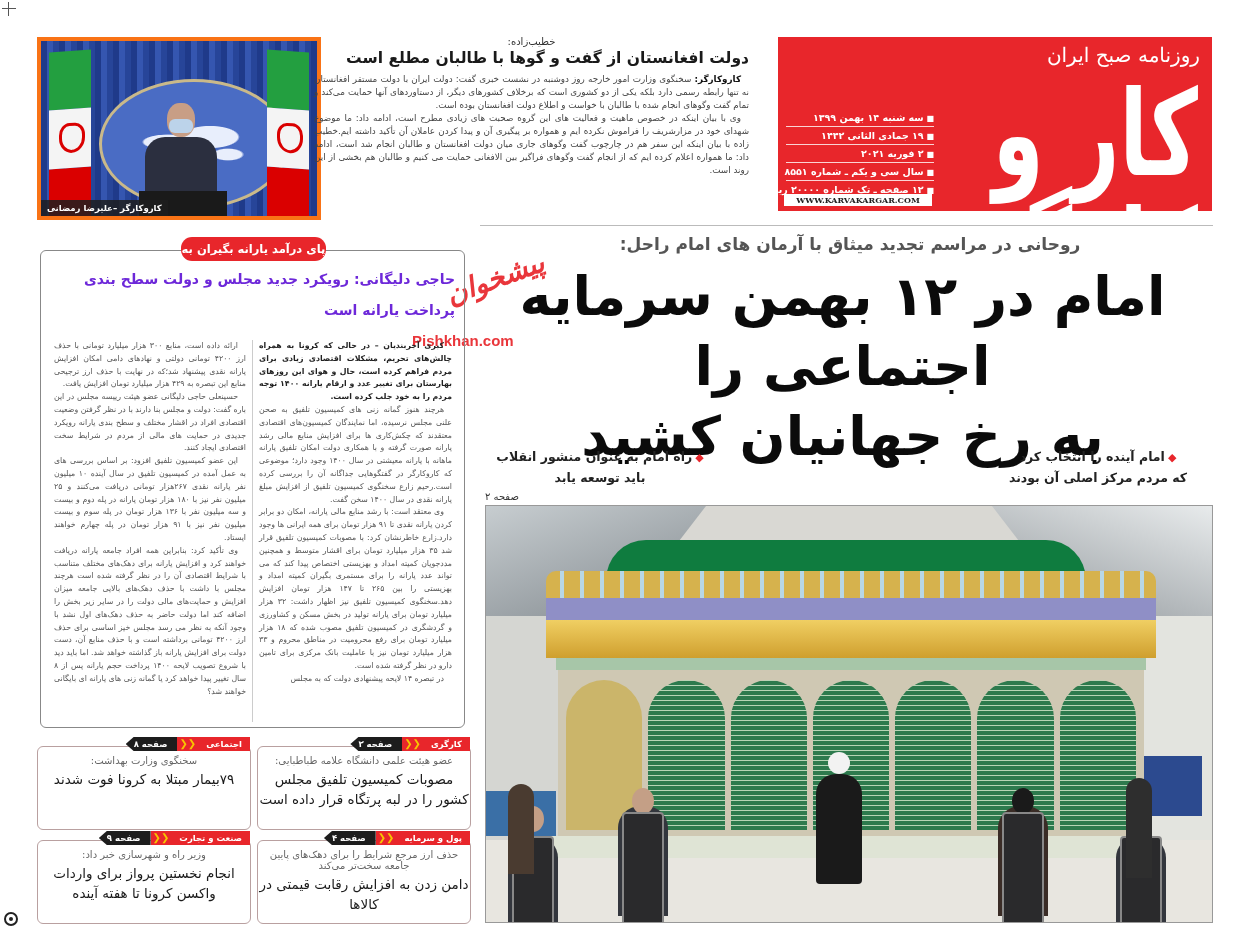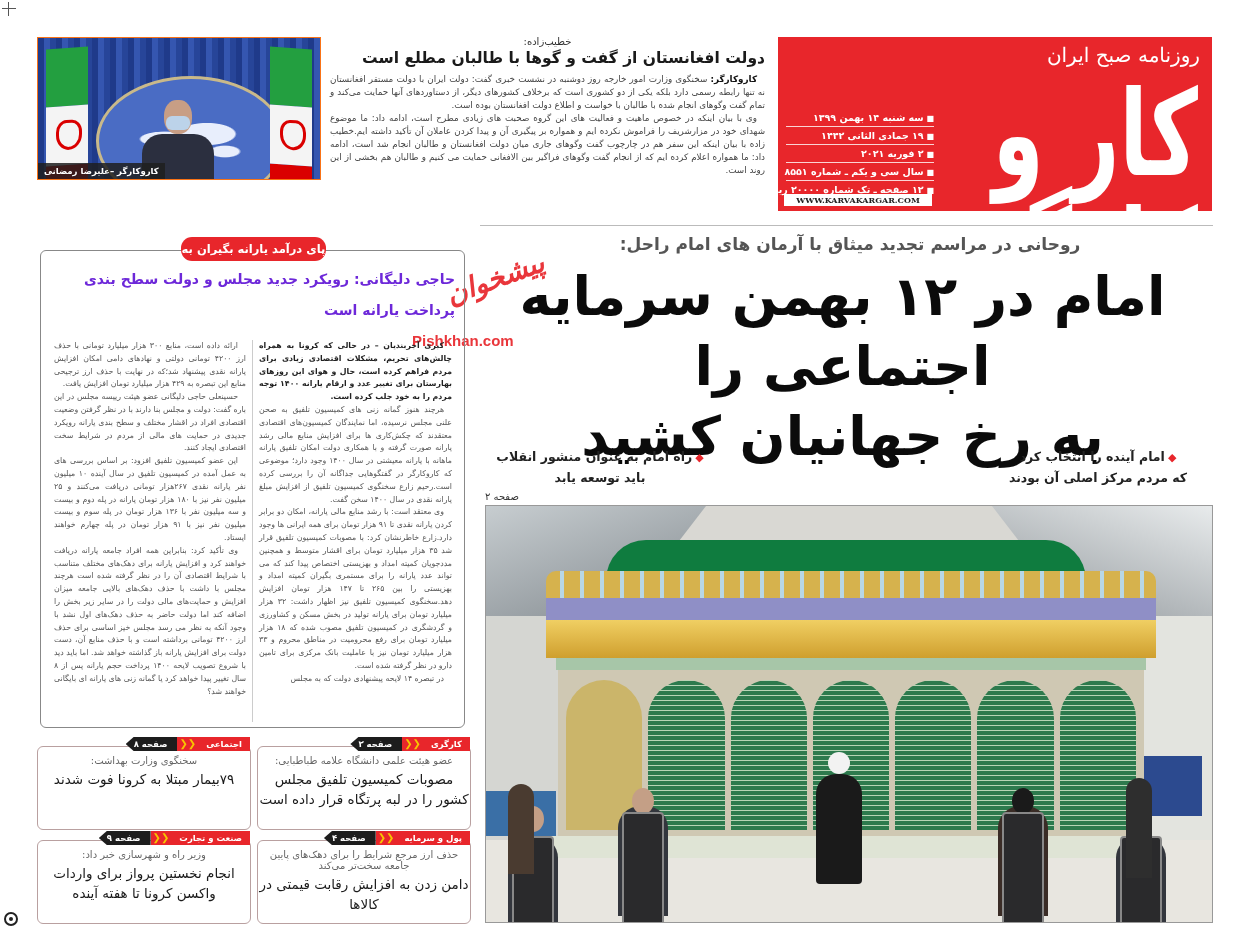--- a/index.html
+++ b/index.html
@@ -19,39 +19,39 @@
   .masthead { left: 778px; top: 37px; width: 434px; height: 174px; background: #e8262b; }
   .mast-tagline { right: 12px; top: 6px; color: #fff; font-family: "DejaVu Serif", serif; font-size: 20px; }
   .mast-logo { right: 14px; top: 38px; color: #fff; font-family: "DejaVu Sans", sans-serif; font-weight: bold; font-size: 82px; letter-spacing: -2px; line-height: 1; transform: scaleY(1.45); transform-origin: top right; }
   .mast-info { left: 8px; top: 72px; width: 148px; }
   .mast-info-row { color: #fff; font-size: 9.5px; font-weight: bold; height: 18px; line-height: 17px; border-bottom: 1px solid rgba(255,255,255,0.8); white-space: nowrap; text-align: right; }
   .mast-info-row:last-child { border-bottom: none; }
   .mast-info-row::before { content: "■ "; font-size: 8px; }
   .mast-url { left: 6px; top: 157px; width: 148px; height: 12px; background: #fff; color: #222; font-family: "DejaVu Serif", serif; font-size: 8px; font-weight: bold; text-align: center; line-height: 12px; direction: ltr; }
 
   
-  .photo-top { left: 37px; top: 37px; width: 284px; height: 143px; overflow: hidden; background: #2f4c9c; border: 1px solid #f97316; }
+  .photo-top { left: 37px; top: 37px; width: 284px; height: 183px; overflow: hidden; background: #2f4c9c; border: 4px solid #f97316; }
   .curtain { position: absolute; inset: 0; background: repeating-linear-gradient(90deg, #1f3a8a 0 6px, #3556b0 6px 12px, #274599 12px 18px); }
   .emblem { position: absolute; left: 58px; top: 38px; width: 190px; height: 130px; border-radius: 50%; background: #4a6cc4; border: 3px solid #c9b98a; }
   .emblem-map { position: absolute; left: 30px; top: 35px; width: 120px; height: 50px; background: radial-gradient(ellipse at 30% 50%, #e8eefc 0 20%, transparent 22%), radial-gradient(ellipse at 65% 40%, #e8eefc 0 25%, transparent 27%), radial-gradient(ellipse at 80% 75%, #e8eefc 0 10%, transparent 12%); }
   .flag { position: absolute; top: 10px; width: 42px; height: 175px; }
   .flag .g { height: 33%; background: #239f40; }
   .flag .w { height: 34%; background: #f4f4f4; position: relative; }
   .flag .w::after { content: ""; position: absolute; left: 10px; top: 14px; width: 20px; height: 24px; border: 3px solid #da0000; border-radius: 40% 40% 50% 50%; }
   .flag .r { height: 33%; background: #da0000; }
   .flag-left { left: 8px; transform: skewY(-4deg); }
   .flag-right { right: 8px; transform: skewY(4deg); }
   .speaker-head { position: absolute; left: 126px; top: 62px; width: 28px; height: 34px; border-radius: 45%; background: #c89e85; }
   .speaker-mask { position: absolute; left: 128px; top: 78px; width: 24px; height: 14px; border-radius: 6px; background: #bcd3ea; }
   .speaker-body { position: absolute; left: 104px; top: 96px; width: 72px; height: 90px; background: #2b2f3f; border-radius: 20px 20px 0 0; }
   .podium { position: absolute; left: 98px; top: 150px; width: 88px; height: 40px; background: #1a1a1a; }
   .photo-caption { position: absolute; left: 0; bottom: 0; background: rgba(30,30,30,0.85); color: #fff; font-size: 8.5px; padding: 3px 6px; font-weight: bold; }
 
   
-  .top-article { left: 330px; top: 36px; width: 435px; }
+  .top-article { left: 314px; top: 36px; width: 435px; }
   .top-kicker { text-align: center; font-size: 10px; color: #333; margin-bottom: 2px; }
   .top-headline { font-size: 15.5px; font-weight: bold; margin-bottom: 6px; }
   .top-body { font-size: 8.8px; line-height: 13px; color: #444; text-align: justify; }
   .top-body p { text-indent: 8px; }
   .byline-bold { font-weight: bold; color: #111; }
 
   .rule-horizontal { left: 480px; top: 225px; width: 733px; height: 1px; background: #bbb; }
 
   
   .main-kicker { left: 490px; top: 234px; width: 720px; text-align: center; font-size: 17px; font-weight: bold; color: #555; }

